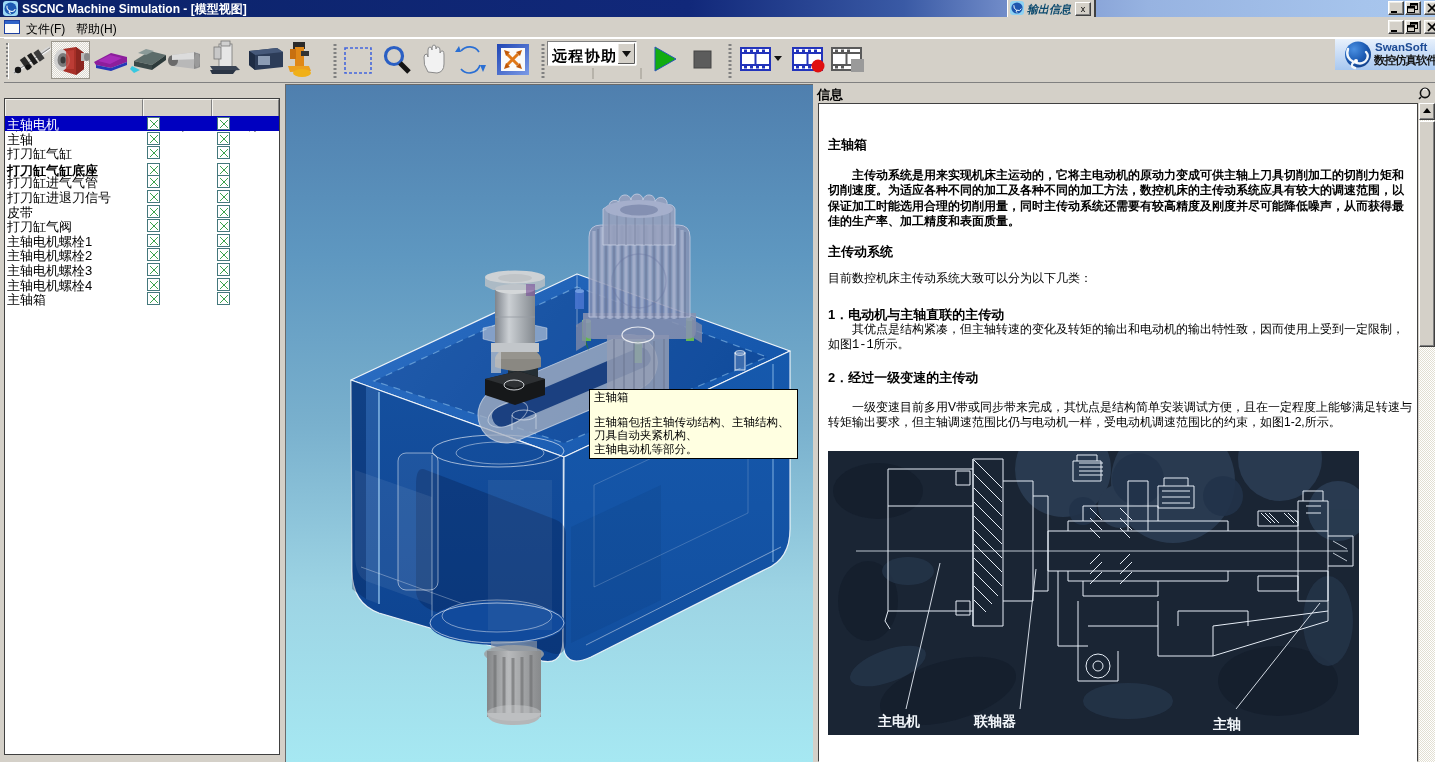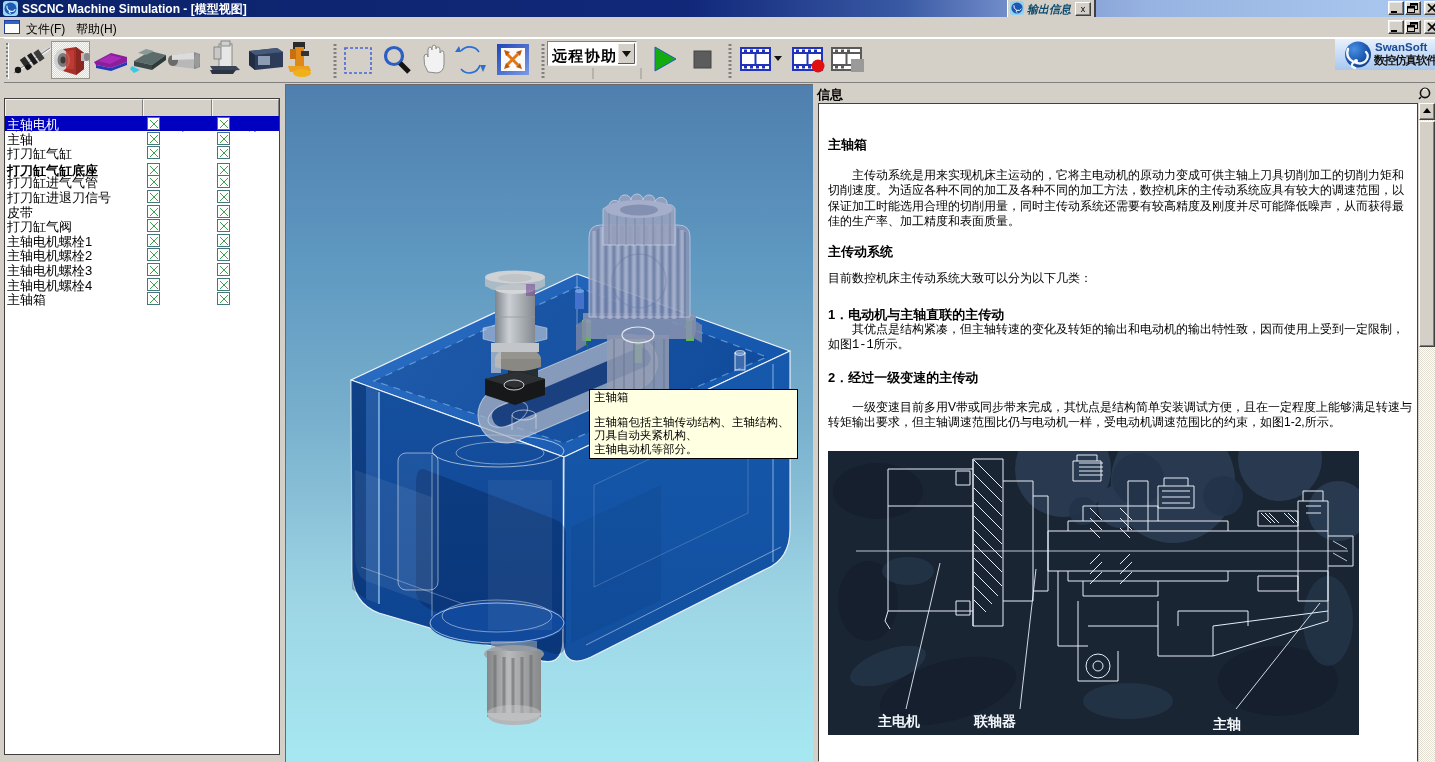--- a/index.html
+++ b/index.html
@@ -558,21 +558,21 @@
 <div id="rightpanel" class="abs">
   <div id="infohead" class="abs">信息</div>
   <svg class="abs" style="left:605px;top:3px;" width="14" height="13" viewBox="0 0 14 13">
     <circle cx="7" cy="6" r="4.6" fill="none" stroke="#111" stroke-width="1.6"></circle>
     <path d="M3,10 L1,12" stroke="#111" stroke-width="1.6"></path>
     <path d="M5,3 A3,3 0 0 1 9,3" stroke="#fff" stroke-width="1.2" fill="none"></path>
   </svg>
   <div id="infobody" class="abs">
     <div id="infotext">
       <p class="b" style="margin-top:33px;">主轴箱</p>
-      <p style="margin-top:16px;">　　主传动系统是用来实现机床主运动的，它将主电动机的原动力变成可供主轴上刀具切削加工的切削力矩和切削速度。为适应各种不同的加工及各种不同的加工方法，数控机床的主传动系统应具有较大的调速范围，以保证加工时能选用合理的切削用量，同时主传动系统还需要有较高精度及刚度并尽可能降低噪声，从而获得最佳的生产率、加工精度和表面质量。</p>
+      <p style="margin-top:16px;font-weight:bold;">　　主传动系统是用来实现机床主运动的，它将主电动机的原动力变成可供主轴上刀具切削加工的切削力矩和切削速度。为适应各种不同的加工及各种不同的加工方法，数控机床的主传动系统应具有较大的调速范围，以保证加工时能选用合理的切削用量，同时主传动系统还需要有较高精度及刚度并尽可能降低噪声，从而获得最佳的生产率、加工精度和表面质量。</p>
       <p class="b" style="margin-top:15px;">主传动系统</p>
       <p style="margin-top:12px;">目前数控机床主传动系统大致可以分为以下几类：</p>
       <p class="b" style="margin-top:21px;">1．电动机与主轴直联的主传动</p>
       <p style="font-family:Liberation Mono, monospace;">　　其优点是结构紧凑，但主轴转速的变化及转矩的输出和电动机的输出特性致，因而使用上受到一定限制，如图1-1所示。</p>
       <p class="b" style="margin-top:17px;">2．经过一级变速的主传动</p>
       <p style="margin-top:15px;">　　一级变速目前多用V带或同步带来完成，其忧点是结构简单安装调试方便，且在一定程度上能够满足转速与转矩输出要求，但主轴调速范围比仍与电动机一样，受电动机调速范围比的约束，如图1-2,所示。</p>
       <div id="techimg" style="position:relative;margin-top:20px;margin-left:0px;width:531px;height:284px;">
 <svg width="531" height="284" viewBox="0 0 531 284">
  <rect x="0" y="0" width="531" height="284" fill="#1a2534"></rect>
  <g fill="#2c3e55" opacity="0.85">

